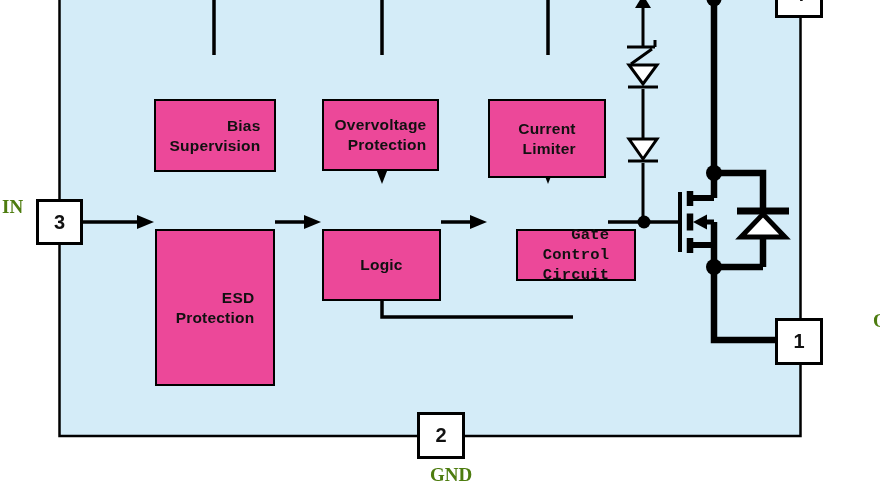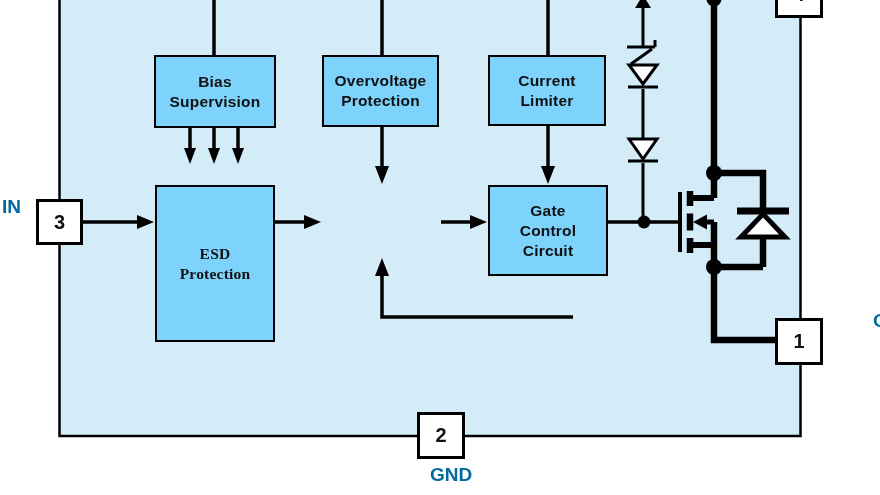--- a/index.html
+++ b/index.html
@@ -2,34 +2,35 @@
 <html><head>
 <meta charset="utf-8">
 <style>
   html,body{margin:0;padding:0;background:#ffffff;}
   #stage{
     position:relative;width:880px;height:495px;overflow:hidden;
     background:#ffffff;font-family:"Liberation Sans","DejaVu Sans",sans-serif;
   }
   #wires{position:absolute;left:0;top:0;}
   .block{
-    position:absolute;background:#7dd3fc;border:2.5px solid #000;
-    display:flex;align-items:center;justify-content:center;text-align:center;
+    position:absolute;background:#ec4899;border:2.5px solid #000;
+    display:flex;align-items:center;justify-content:center;text-align:right;
     font-weight:bold;font-size:15.5px;line-height:20px;color:#111;
-    white-space:pre-line;box-sizing:border-box;letter-spacing:.2px;
+    white-space:pre-line;box-sizing:border-box;letter-spacing:.2px;margin-top:44px;
   }
   .block.small{font-size:14.5px;line-height:20px;}
   .pinbox{
     position:absolute;background:#ffffff;border:3px solid #000;
     display:flex;align-items:center;justify-content:center;
     font-weight:bold;font-size:20px;color:#111;box-sizing:border-box;
   }
   .freelabel{
-    position:absolute;font-weight:bold;font-size:19px;color:#0369a1;
+    position:absolute;font-weight:bold;font-size:19px;color:#4d7c0f;
     white-space:nowrap;
+    font-family:Liberation Serif, serif;
   }
 </style>
 </head>
 <body>
 
 <div id="stage">
 
   <svg id="wires" width="880" height="495" viewBox="0 0 880 495">
 
     <rect x="59.5" y="-20" width="741" height="456" fill="#d4ecf8" stroke="#000" stroke-width="2.5"></rect>
@@ -127,28 +128,29 @@
       </g>
     </g>
   </svg>
 
   <div class="block" style="left:154px;top:55px;width:122px;height:73px;">Bias
 Supervision</div>
 
   <div class="block" style="left:322px;top:55px;width:117px;height:72px;">Overvoltage
 Protection</div>
 
-  <div class="block" style="left:488px;top:55px;width:118px;height:71px;">Current
+  <div class="block" style="left:488px;top:55px;width:118px;height:79px;">Current
 Limiter</div>
 
-  <div class="block" style="left:155px;top:185px;width:120px;height:157px;font-family:Liberation Serif, serif;">ESD
+  <div class="block" style="left:155px;top:185px;width:120px;height:157px;">ESD
 Protection</div>
 
+  <div class="block" style="left:322px;top:185px;width:119px;height:72px;">Logic</div>
 
-  <div class="block" style="left:488px;top:185px;width:120px;height:91px;">Gate
+  <div class="block" style="left:516px;top:185px;width:120px;height:52px;font-family:Liberation Mono, monospace;">Gate
 Control
 Circuit</div>
 
 
   <div class="pinbox" style="left:36px;top:199px;width:47px;height:46px;">3</div>
 
   <div class="pinbox" style="left:417px;top:412px;width:48px;height:47px;">2</div>
 
   <div class="pinbox" style="left:775px;top:318px;width:48px;height:47px;">1</div>
 

